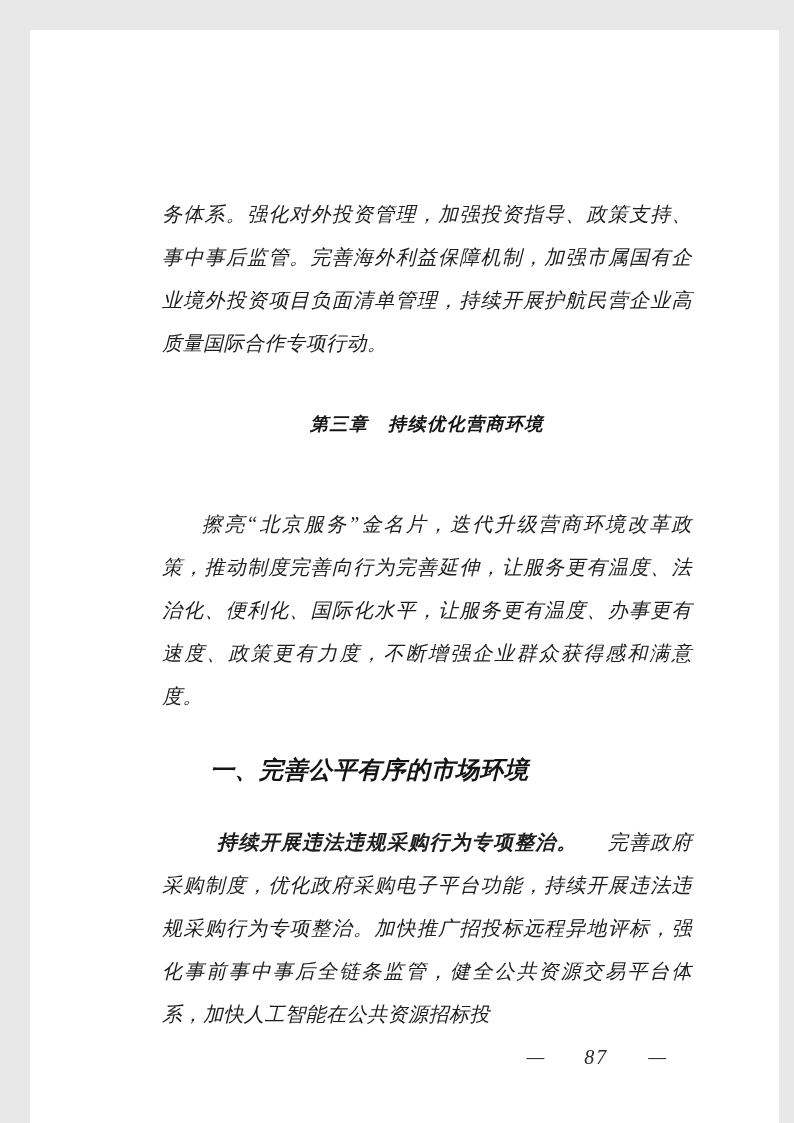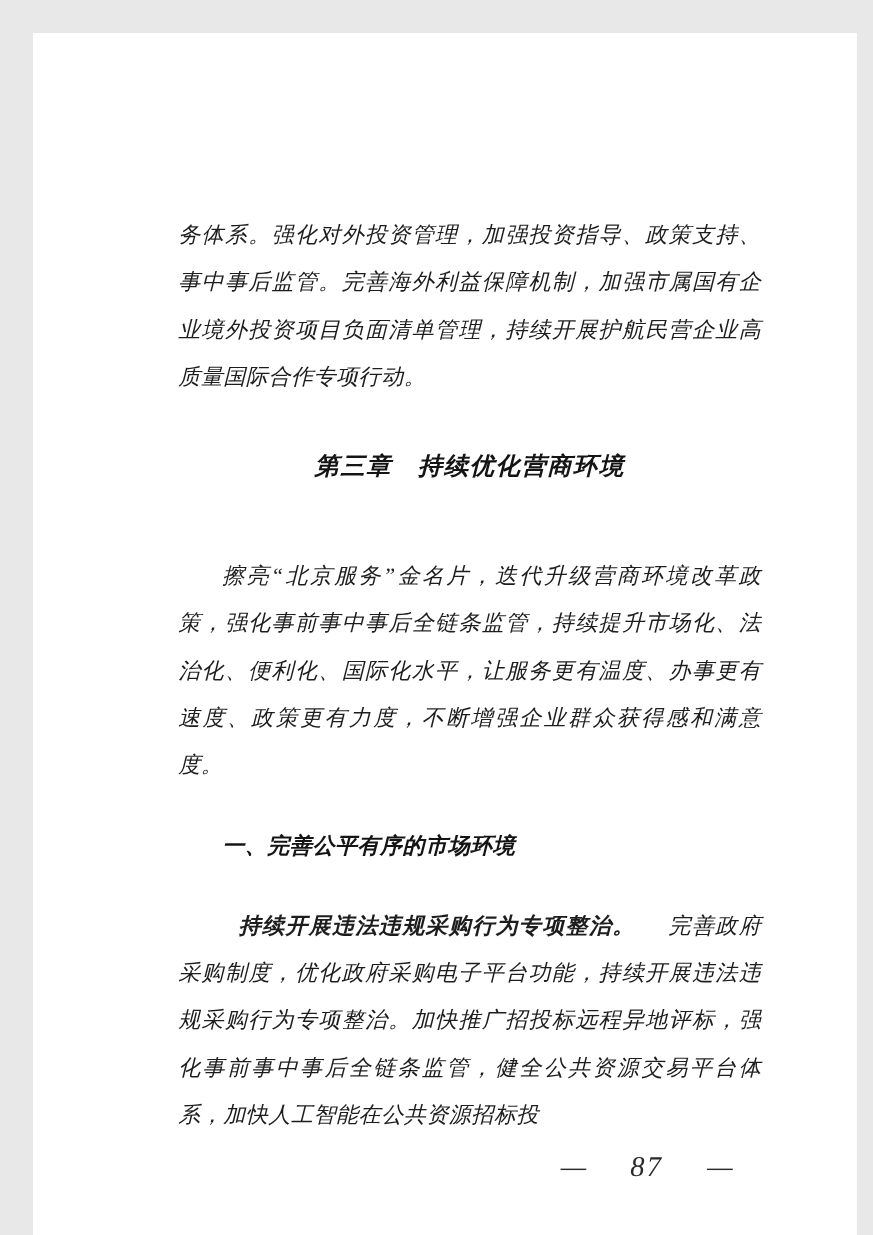--- a/index.html
+++ b/index.html
@@ -23,59 +23,59 @@
   .body-para {
     font-size: 20px;
     line-height: 43px;
     text-align: justify;
     letter-spacing: 0.5px;
   }
   .indent { text-indent: 2em; }
   .chapter-heading {
     font-family: "Liberation Sans", "DejaVu Sans", sans-serif;
     font-weight: bold;
-    font-size: 22px;
+    font-size: 18px;
     line-height: 34px;
     text-align: center;
     letter-spacing: 1.5px;
     margin: 12px 0 32px 0;
     color: #141414;
   }
   .section-heading {
     font-family: "Liberation Sans", "DejaVu Sans", sans-serif;
     font-weight: bold;
-    font-size: 20px;
+    font-size: 24px;
     line-height: 43px;
     text-indent: 2em;
     letter-spacing: 0.5px;
     color: #141414;
   }
   .lead { font-weight: bold; }
   .page-footer {
     position: absolute;
     top: 1001px;
     right: 124px;
-    font-size: 26px;
+    font-size: 20px;
     color: #2a2a2a;
     white-space: nowrap;
   }
   .page-footer .dash { margin: 0 4px; }
   .page-footer .num { margin: 0 6px; letter-spacing: 2px; }
 </style>
 </head>
 <body>
 
 <div class="page" style="color: rgb(29, 29, 29);">
   <main class="content">
 
     <p class="body-para">务体系。强化对外投资管理，加强投资指导、政策支持、事中事后监管。完善海外利益保障机制，加强市属国有企业境外投资项目负面清单管理，持续开展护航民营企业高质量国际合作专项行动。</p>
 
     <h1 class="chapter-heading">第三章　持续优化营商环境</h1>
 
-    <p class="body-para indent">擦亮“北京服务”金名片，迭代升级营商环境改革政策，强化事前事中事后全链条监管，持续提升市场化、法治化、便利化、国际化水平，让服务更有温度、办事更有速度、政策更有力度，不断增强企业群众获得感和满意度。</p>
+    <p class="body-para indent">擦亮“北京服务”金名片，迭代升级营商环境改革政策，推动制度完善向行为完善延伸，让服务更有温度、法治化、便利化、国际化水平，让服务更有温度、办事更有速度、政策更有力度，不断增强企业群众获得感和满意度。</p>
 
     <h2 class="section-heading">一、完善公平有序的市场环境</h2>
 
 
     <p class="body-para indent"><span class="lead">持续开展违法违规采购行为专项整治。</span><span>完善政府采购制度，优化政府采购电子平台功能，持续开展违法违规采购行为专项整治。加快推广招投标远程异地评标，强化事前事中事后全链条监管，健全公共资源交易平台体系，加快人工智能在公共资源招标投</span></p>
 
   </main>
 
   <footer class="page-footer">
     <span class="dash">—</span><span class="num">87</span><span class="dash">—</span>

